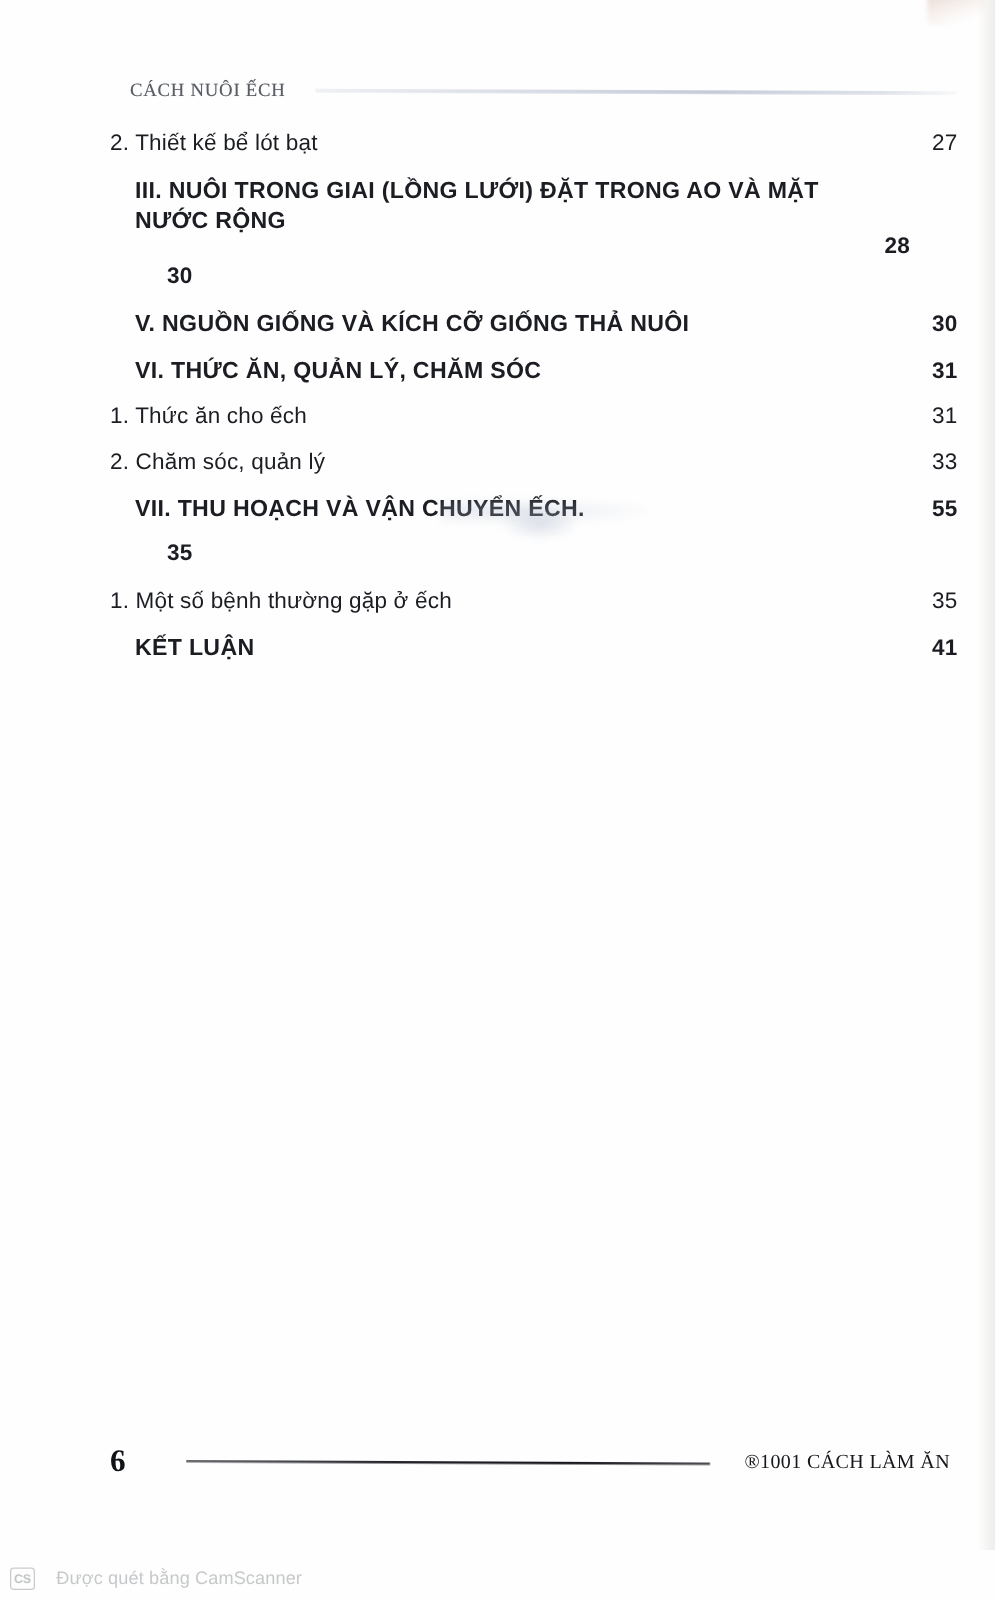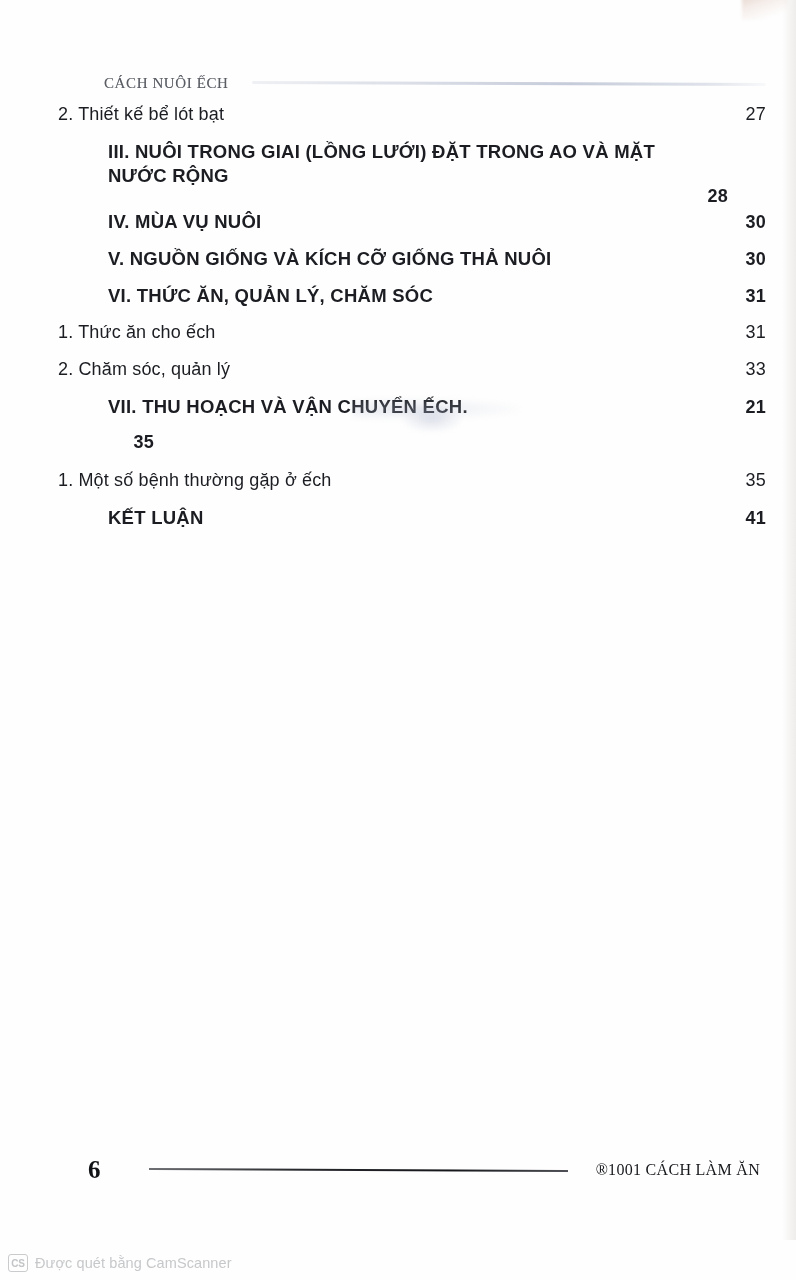--- a/index.html
+++ b/index.html
@@ -43,21 +43,21 @@
     width: 14px;
     height: 1240px;
     background: linear-gradient(to left, rgba(226,223,220,0.55) 0%, rgba(255,255,255,0) 100%);
     pointer-events: none;
   }
 
   
   .running-head {
     position: absolute;
     left: 104px;
-    top: 70px;
+    top: 60px;
     right: 30px;
     height: 26px;
     display: flex;
     align-items: center;
   }
   .running-head-text {
     font-family: "Liberation Serif", serif;
     font-size: 15px;
     letter-spacing: 0.6px;
     color: #4d5058;
@@ -88,21 +88,21 @@
     width: 796px;
   }
   .toc-entry {
     position: relative;
     display: flex;
     align-items: baseline;
     padding: 0 30px 0 108px;
     min-height: 37px;
   }
   .toc-entry.sub {
-    padding-left: 58px;
+    padding-left: 88px;
   }
   .toc-title {
     flex: 1 1 auto;
     color: #1b1d22;
     line-height: 1.30;
     padding-right: 14px;
   }
   .toc-page {
     flex: 0 0 auto;
     width: 46px;
@@ -202,21 +202,21 @@
     white-space: nowrap;
   }
 
   
   .camscanner {
     position: absolute;
     left: 8px;
     bottom: 8px;
     display: flex;
     align-items: center;
-    gap: 7px;
+    gap: 17px;
   }
   .cs-badge {
     width: 20px;
     height: 18px;
     border: 1.6px solid #c9cbcd;
     border-radius: 3px;
     display: flex;
     align-items: center;
     justify-content: center;
     font-size: 10px;
@@ -249,42 +249,41 @@
   <div class="toc" id="toc-list">
       <div class="toc-entry lvl-sub sub">
         <span class="toc-title">2. Thiết kế bể lót bạt</span>
         <span class="toc-page">27</span>
       </div>
       <div class="toc-entry lvl-major two-line">
         <span class="toc-title">III. NUÔI TRONG GIAI (LỒNG LƯỚI) ĐẶT TRONG AO VÀ MẶT NƯỚC RỘNG</span>
         <span class="toc-page">28</span>
       </div>
       <div class="toc-entry lvl-major">
-        <span class="toc-title">IV. MÙA VỤ NUÔI</span>
         <span class="toc-page">30</span>
       </div>
       <div class="toc-entry lvl-major">
         <span class="toc-title">V. NGUỒN GIỐNG VÀ KÍCH CỠ GIỐNG THẢ NUÔI</span>
         <span class="toc-page">30</span>
       </div>
       <div class="toc-entry lvl-major">
         <span class="toc-title">VI. THỨC ĂN, QUẢN LÝ, CHĂM SÓC</span>
         <span class="toc-page">31</span>
       </div>
       <div class="toc-entry lvl-sub sub">
         <span class="toc-title">1. Thức ăn cho ếch</span>
         <span class="toc-page">31</span>
       </div>
       <div class="toc-entry lvl-sub sub">
         <span class="toc-title">2. Chăm sóc, quản lý</span>
         <span class="toc-page">33</span>
       </div>
       <div class="toc-entry lvl-major">
         <span class="toc-title">VII. THU HOẠCH VÀ VẬN CHUYỂN ẾCH.</span>
-        <span class="toc-page">21</span>
+        <span class="toc-page">55</span>
       </div>
       <div class="toc-entry lvl-major">
         <span class="toc-page">35</span>
       </div>
       <div class="toc-entry lvl-sub sub">
         <span class="toc-title">1. Một số bệnh thường gặp ở ếch</span>
         <span class="toc-page">35</span>
       </div>
       <div class="toc-entry lvl-major">
         <span class="toc-title">KẾT LUẬN</span>

